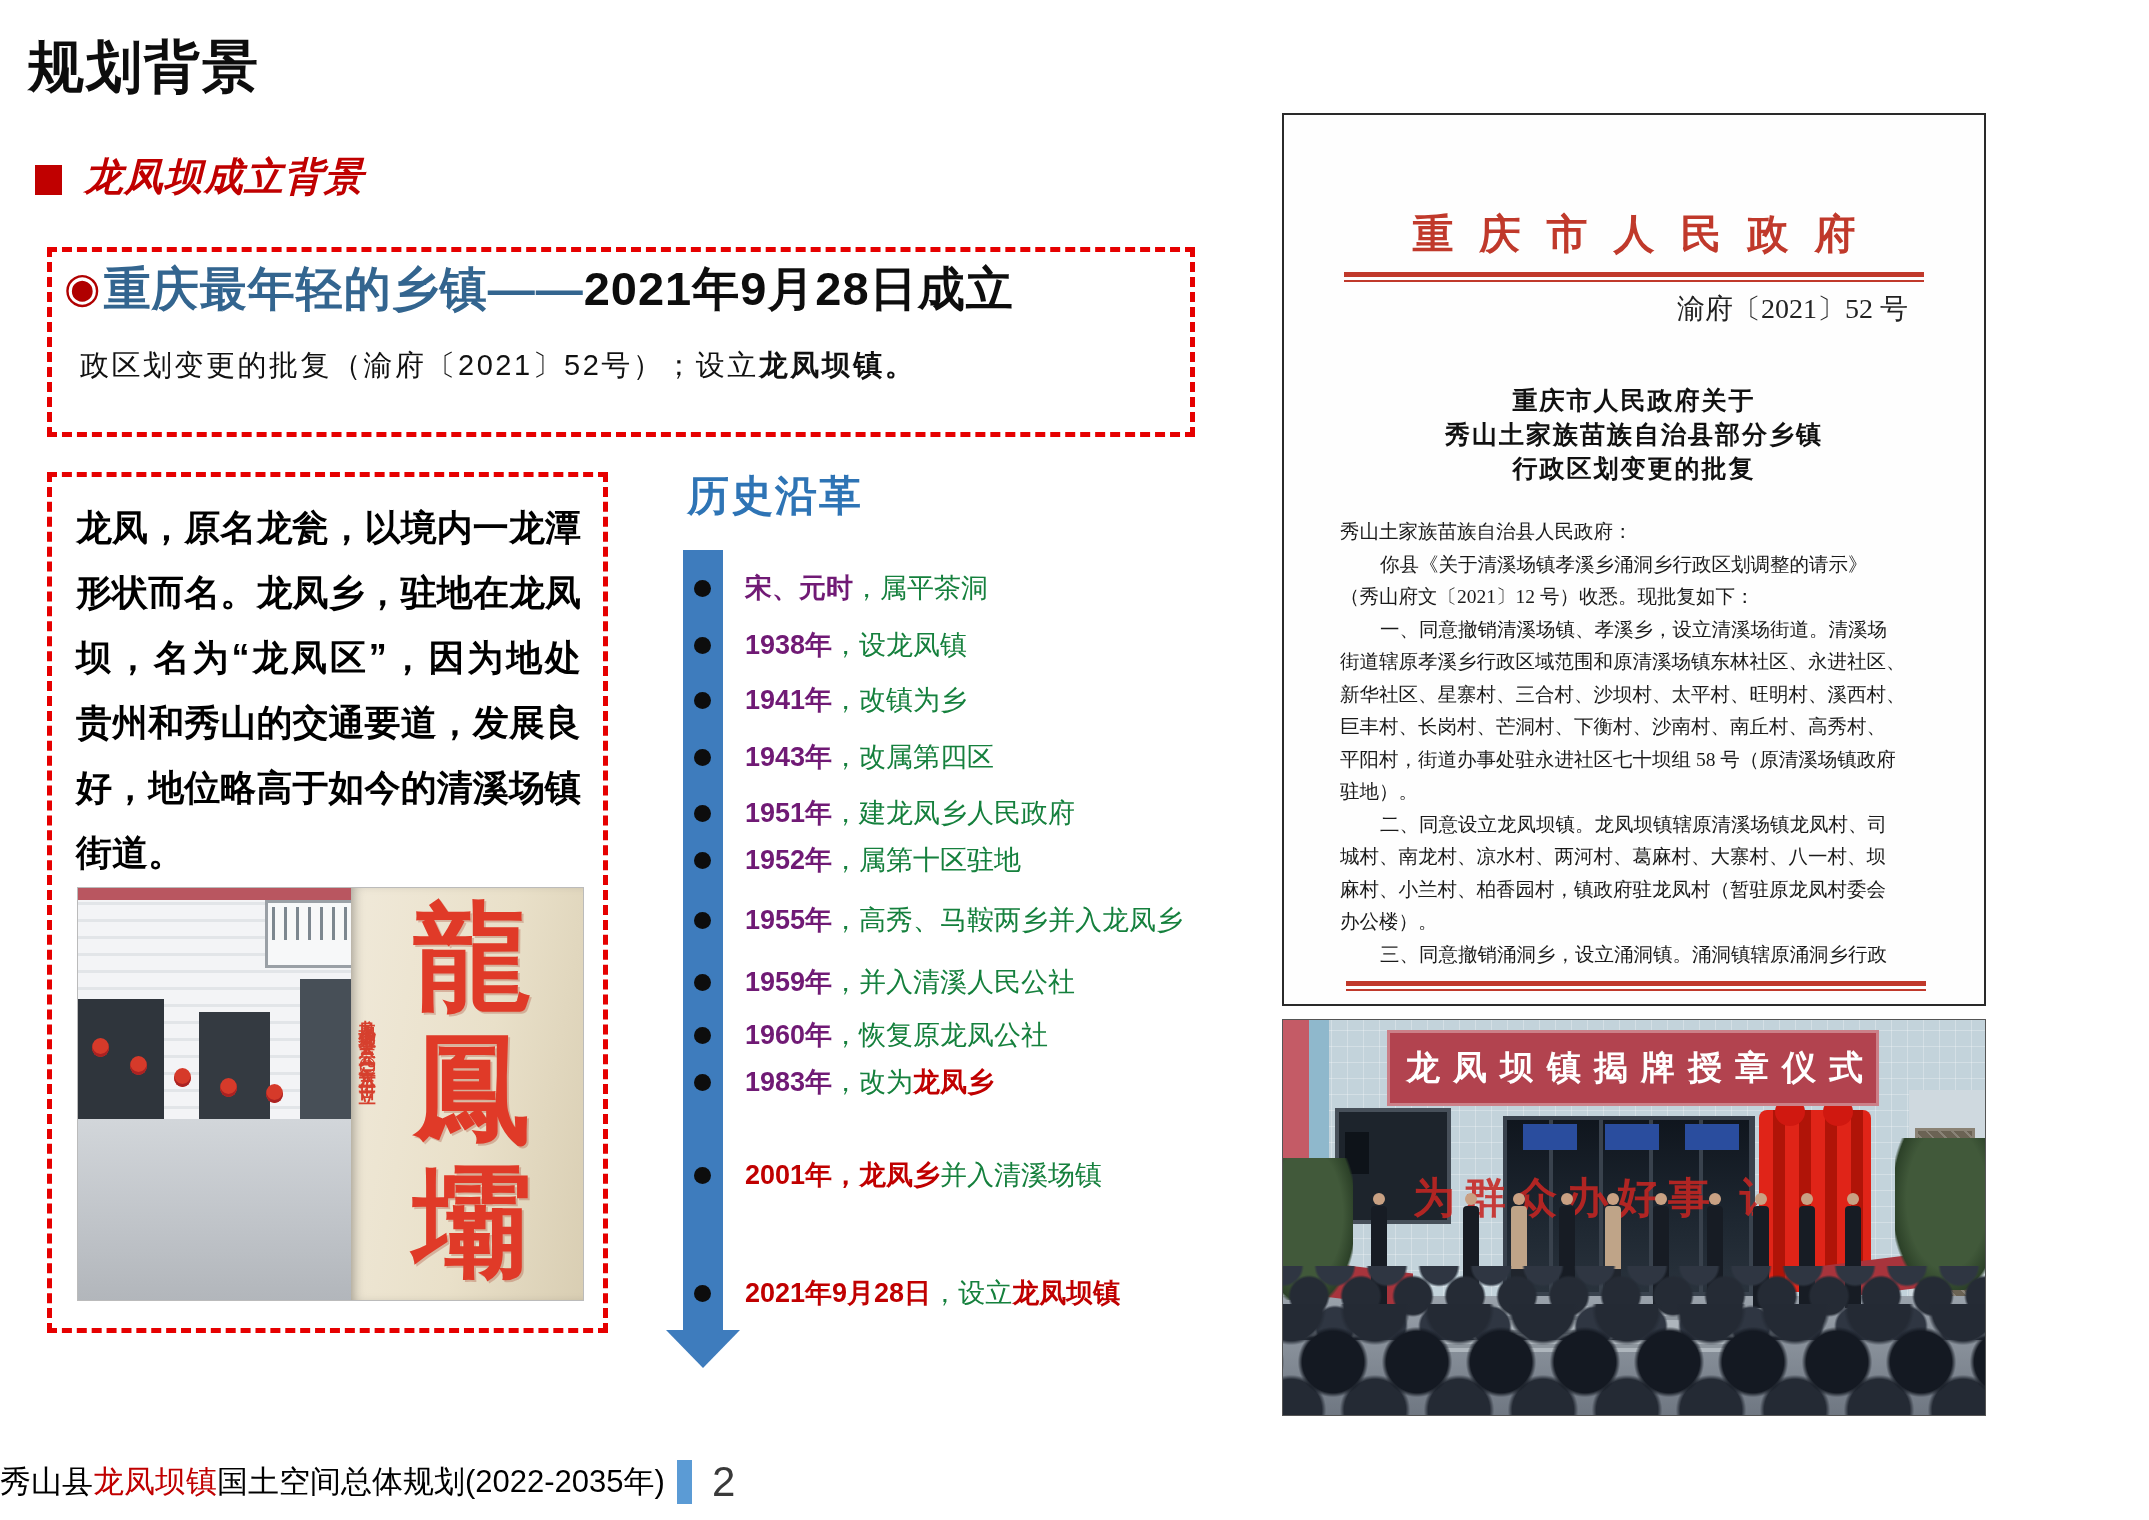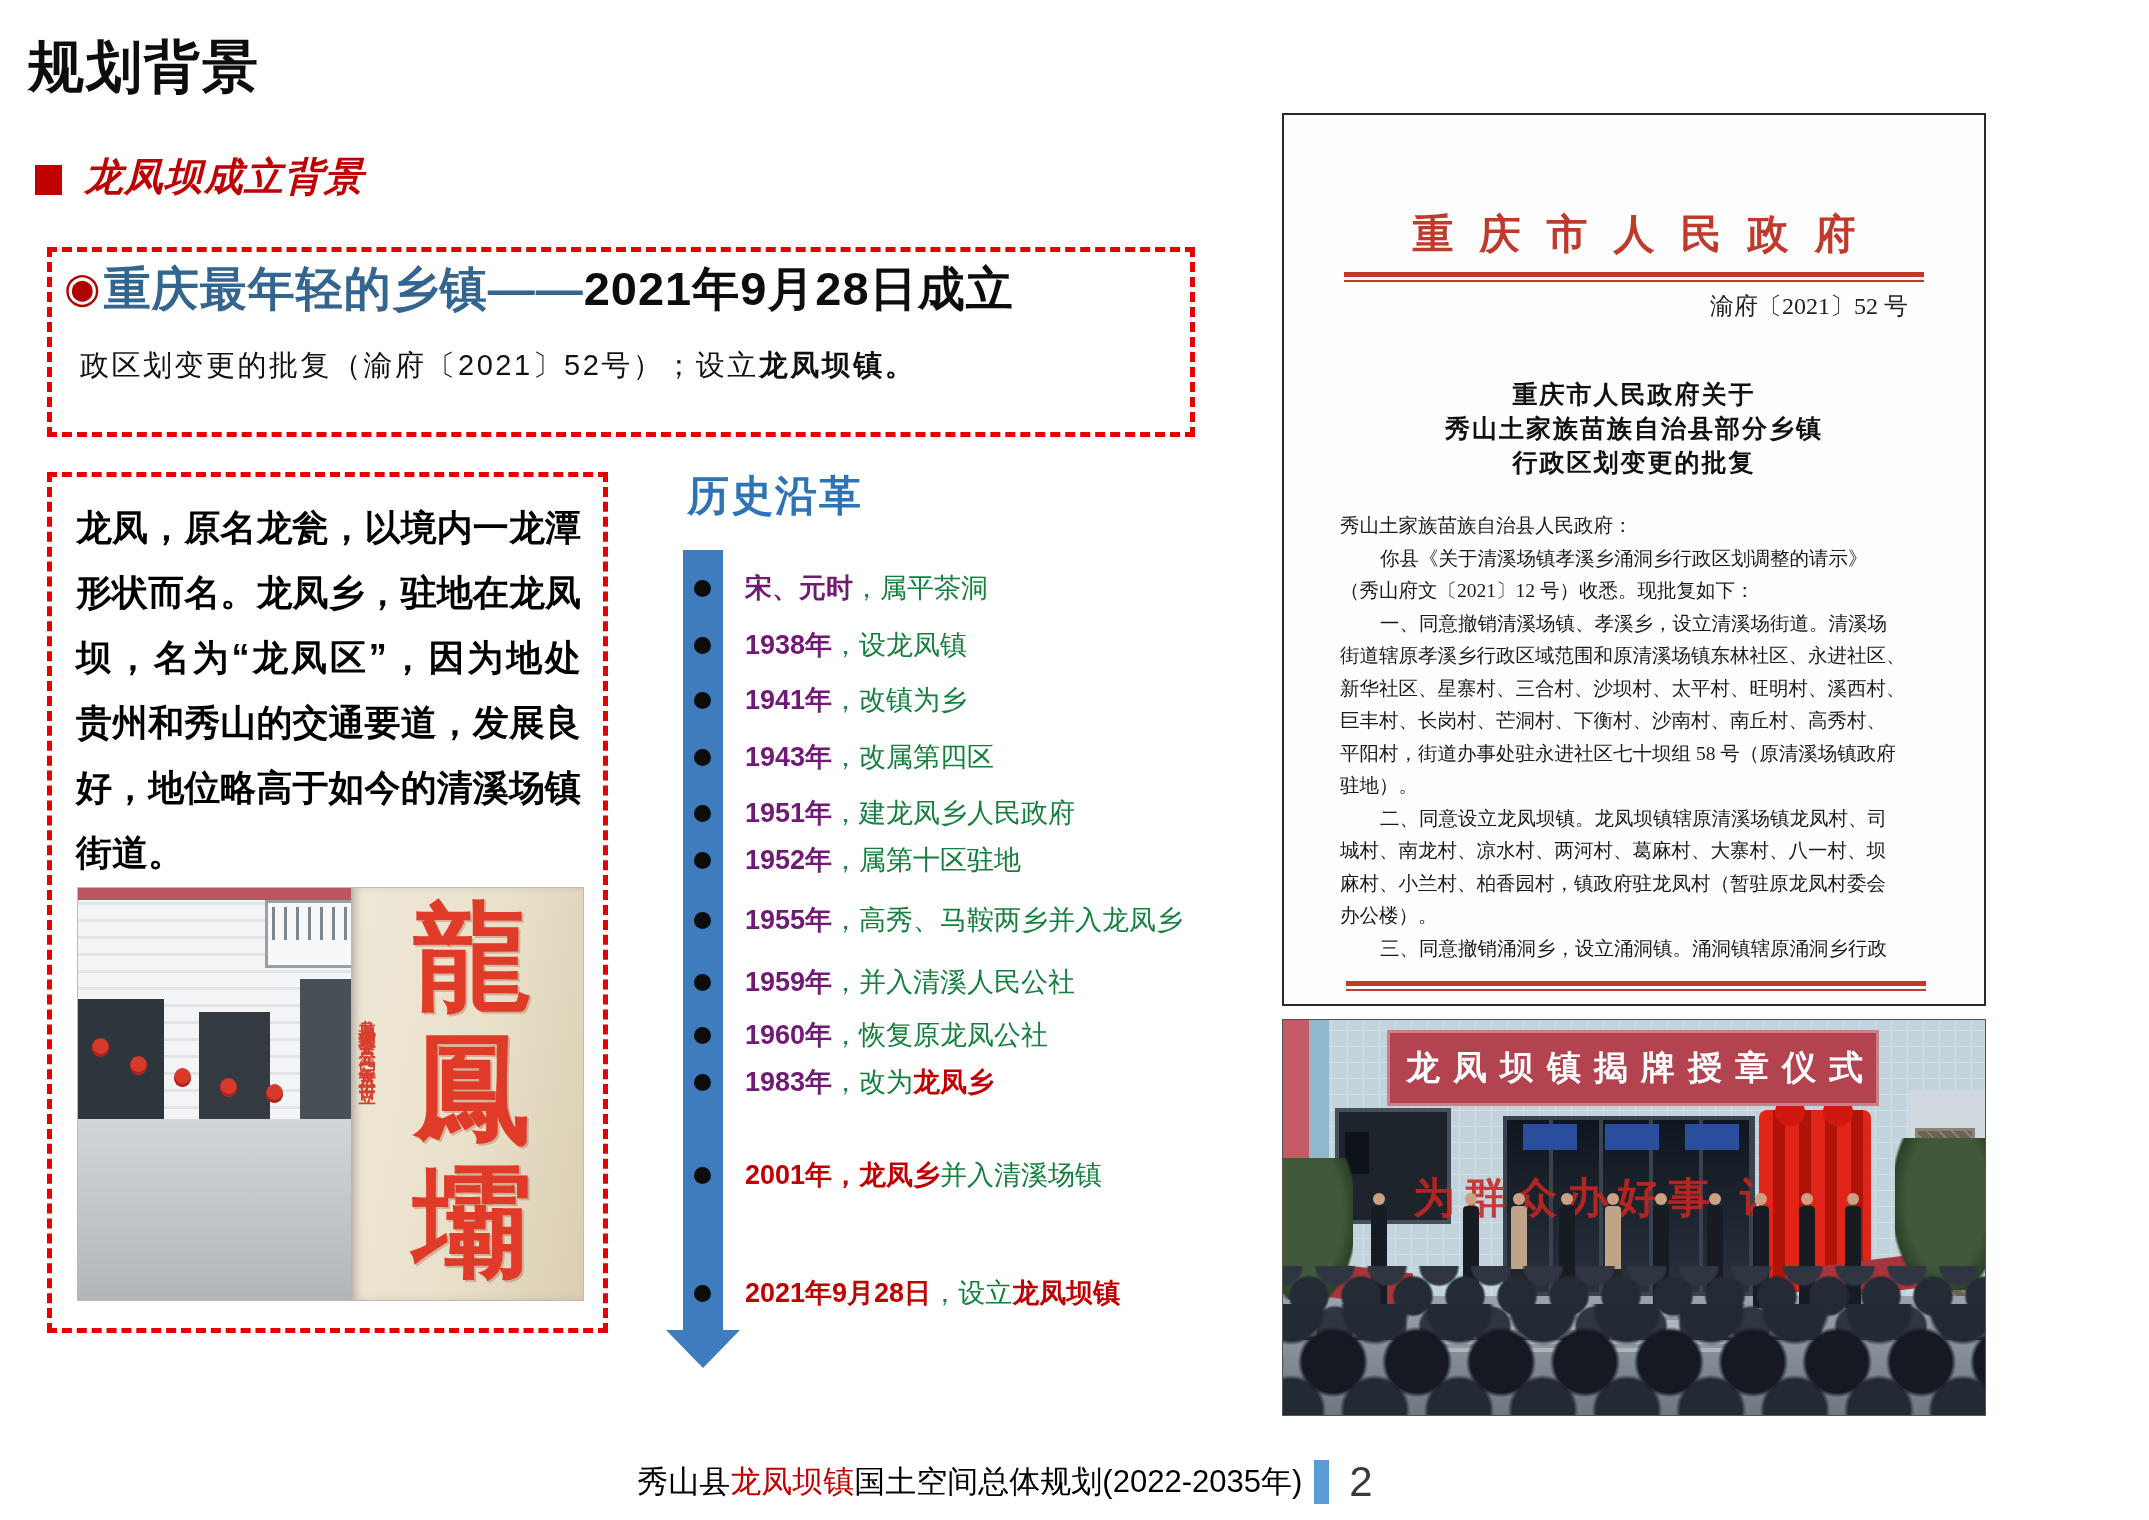--- a/index.html
+++ b/index.html
@@ -64,21 +64,21 @@
   .tl-row .rb{font-weight:bold;color:#C00000;}
   .r1{top:20px;} .r2{top:77px;} .r3{top:132px;} .r4{top:189px;} .r5{top:245px;} .r6{top:292px;}
   .r7{top:352px;} .r8{top:414px;} .r9{top:467px;} .r10{top:514px;} .r11{top:607px;} .r12{top:725px;}
 
   
   .doc{left:1282px;top:113px;width:704px;height:893px;background:#fefefe;border:2px solid #2a2a2a;
     box-sizing:border-box;font-family:"Liberation Serif","DejaVu Serif",serif;}
   .doc-head{margin-top:92px;text-align:center;color:#C0392B;font-size:41px;font-weight:bold;
     letter-spacing:26px;text-indent:26px;white-space:nowrap;}
   .doc-rule{margin:10px auto 0;width:580px;height:3px;border-top:5px solid #C0392B;border-bottom:2px solid #C0392B;}
-  .doc-no{margin:8px 76px 0 0;text-align:right;font-size:24px;color:#222;}
+  .doc-no{margin:8px 76px 0 0;text-align:right;font-size:28px;color:#222;}
   .doc-title{margin-top:56px;text-align:center;font-size:25px;font-weight:bold;line-height:34px;color:#111;letter-spacing:2px;}
   .doc-body{margin:30px 54px 0 56px;font-size:19.5px;line-height:32.5px;color:#1a1a1a;}
   .doc-body .dl{white-space:nowrap;}
   .doc-body .ind{text-indent:2.05em;}
   .doc-rule2{position:absolute;left:62px;right:58px;bottom:13px;height:3px;
     border-top:5px solid #C0392B;border-bottom:2px solid #C0392B;}
 
   
   .photo{left:1283px;top:1020px;width:702px;height:395px;overflow:hidden;outline:1px solid #555;
     background-color:#c3d3db;
@@ -126,21 +126,21 @@
   .ph-crowd-far{position:absolute;left:0;top:246px;width:100%;height:74px;
     background-image:radial-gradient(circle,#252b35 0 46%,transparent 53%),
                      radial-gradient(circle,#2f3642 0 46%,transparent 53%);
     background-size:52px 60px,52px 60px;background-position:0 0,26px 30px;}
   .ph-crowd-near{position:absolute;left:0;top:284px;width:100%;height:111px;
     background-image:radial-gradient(circle,#141922 0 47%,transparent 54%),
                      radial-gradient(circle,#242a34 0 47%,transparent 54%);
     background-size:84px 100px,84px 100px;background-position:8px 8px,50px 56px;}
 
   
-  .footer{left:0;top:1455px;width:2010px;height:54px;display:flex;align-items:center;justify-content:center;}
+  .footer{left:0;top:1455px;width:2010px;height:54px;display:flex;align-items:center;justify-content:flex-start;}
   .f-text{font-size:31px;color:#000;white-space:nowrap;}
   .f-text .red{color:#C00000;}
   .f-bar{width:15px;height:44px;background:#5B9BD5;margin:0 20px 0 12px;}
   .f-page{font-size:42px;color:#3a3a3a;}
 </style>
 </head>
 <body>
 
 <div class="slide">
 

